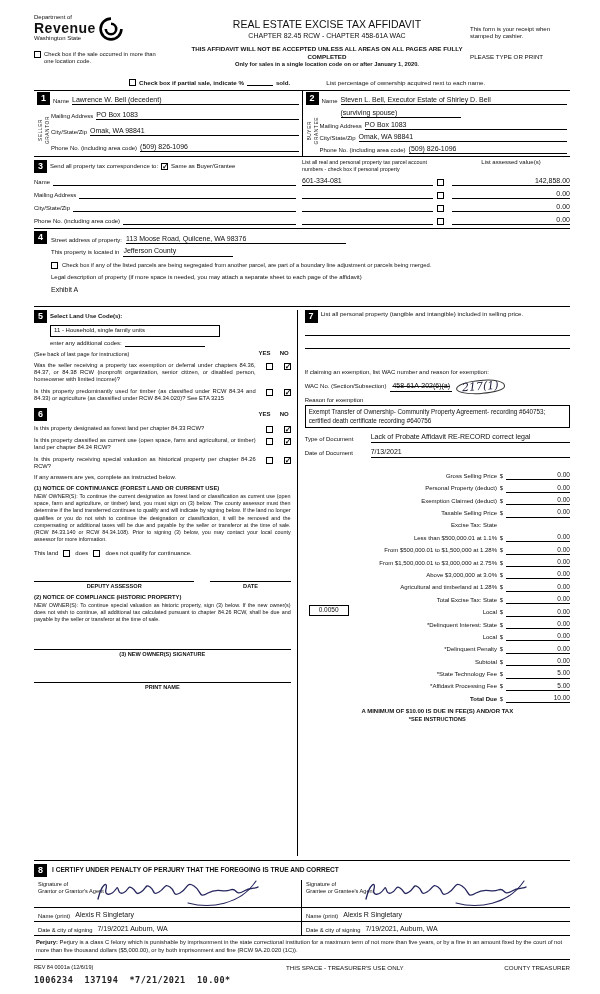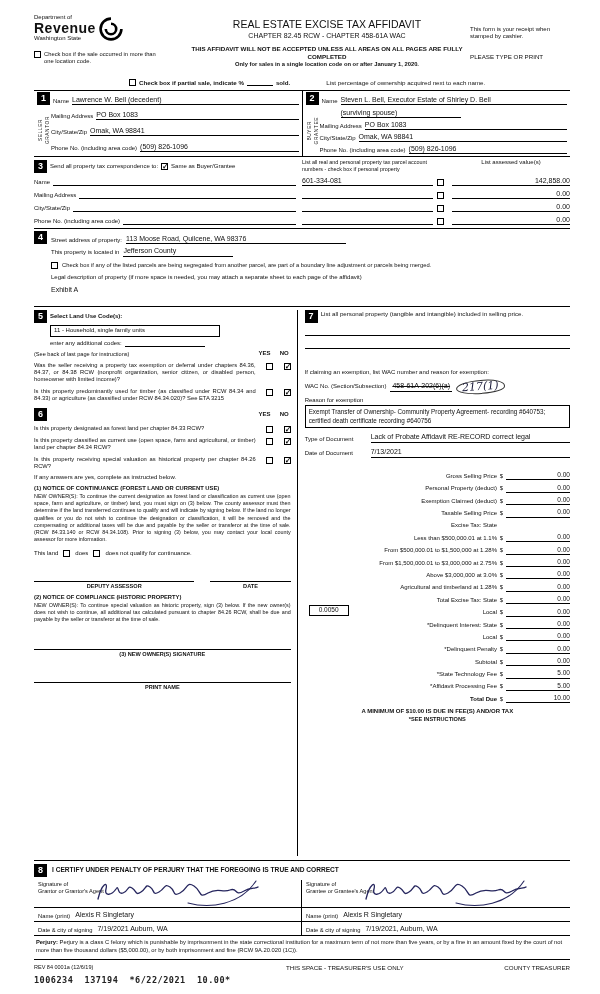--- a/index.html
+++ b/index.html
@@ -571,19 +571,19 @@
   </div>
 
   <div class="perjury">
     <span class="b">Perjury:</span>
     <span>Perjury is a class C felony which is punishable by imprisonment in the state correctional institution for a maximum term of not more than five years, or by a fine in an amount fixed by the court of not more than five thousand dollars ($5,000.00), or by both imprisonment and fine (RCW 9A.20.020 (1C)).</span>
   </div>
 
   <div class="footer">
     <div class="f-left">
       <div class="rev">REV 84 0001a (12/6/19)</div>
-      <div class="stamp">1006234  137194  *6/22/2021  10.00*</div>
+      <div class="stamp">1006234  137194  *7/21/2021  10.00*</div>
     </div>
     <div class="f-center">THIS SPACE - TREASURER'S USE ONLY</div>
     <div class="f-right">COUNTY TREASURER</div>
   </div>
 
 </div>
 
 </body></html>

